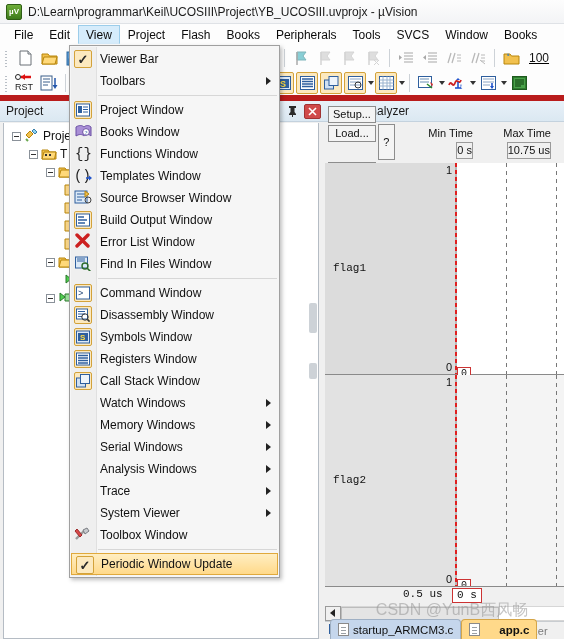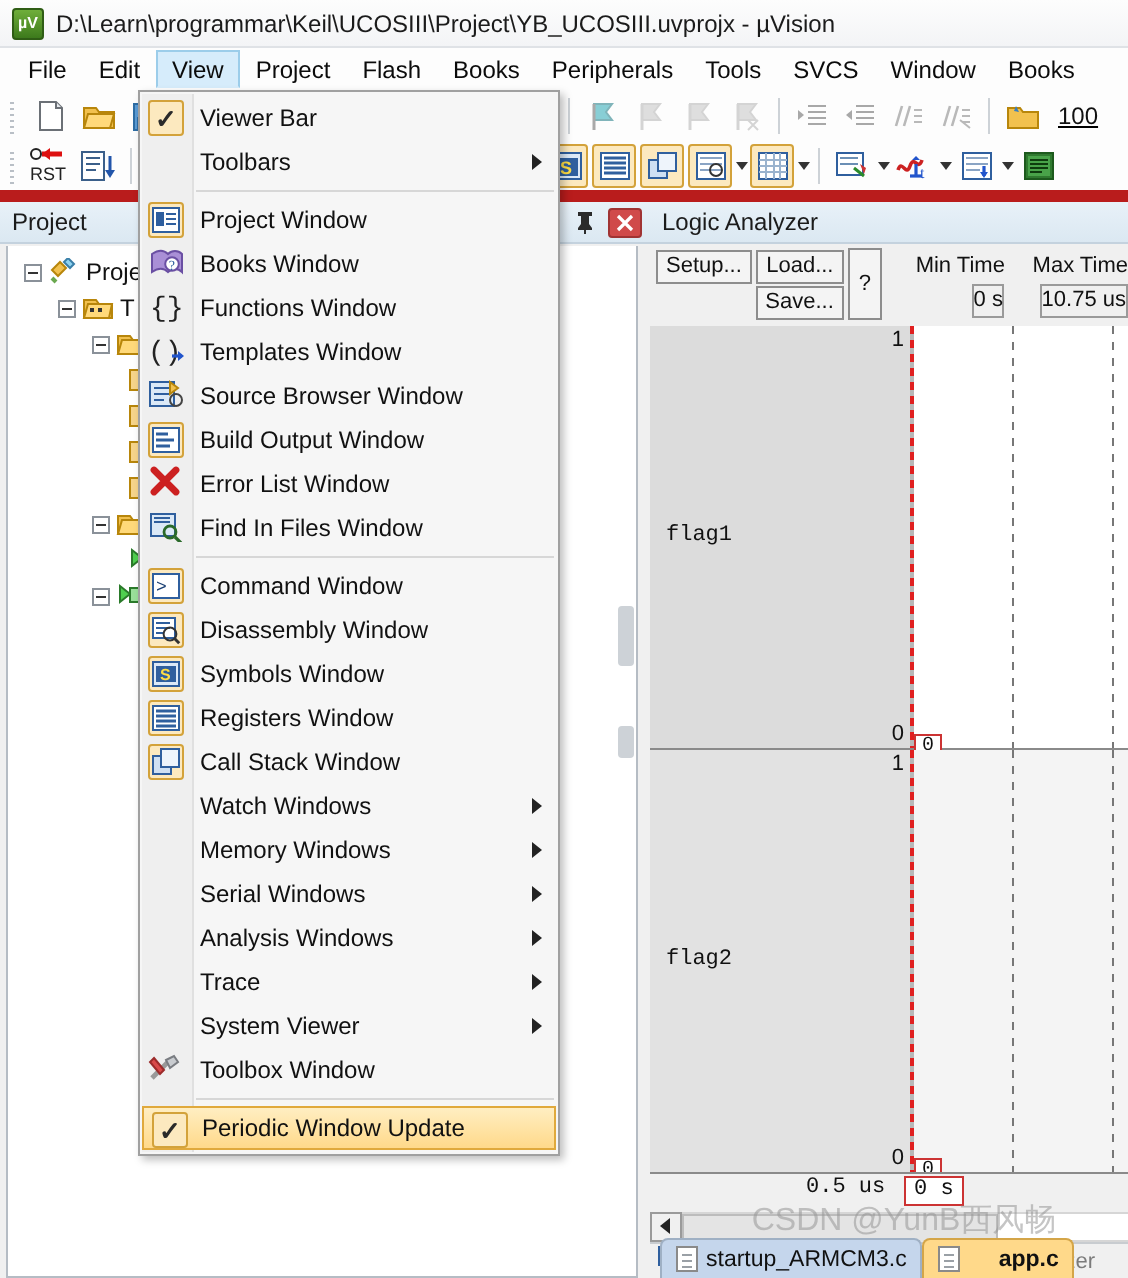--- a/index.html
+++ b/index.html
@@ -138,21 +138,21 @@
     height: 21px; background: linear-gradient(to bottom, #e8f1f8, #dbe8f2);
     border-bottom: 1px solid #c4d2de;
     display: flex; align-items: center; padding-left: 6px;
   }
   .la-title { font-size: 12px; color: #1b1b1b; }
   .la-toolbar {
     height: 40px; background: #f0f0f0; display: flex; align-items: stretch;
     padding: 2px 0 2px 3px;
   }
   .la-btncol { display: flex; flex-direction: column; gap: 1px; justify-content: center; }
-  .la-row { display: flex; gap: 2px; }
+  .la-row { display: flex; gap: 2px; flex-direction: column; }
   .la-btn {
     height: 17px; min-width: 44px; padding: 0 4px;
     background: #f4f4f4; border: 1px solid #8d8d8d;
     font-size: 11px; color: #111;
     display: flex; align-items: center; justify-content: center;
     font-family: "Liberation Sans", sans-serif;
   }
   .la-btn.help { min-width: 17px; width: 17px; height: 36px; margin-left: 2px; }
   .la-field { display: flex; flex-direction: column; width: 75px; margin-left: 3px; align-items: flex-end; }
   .la-field-label { font-size: 11px; color: #111; text-align: center; height: 18px; line-height: 18px; }

